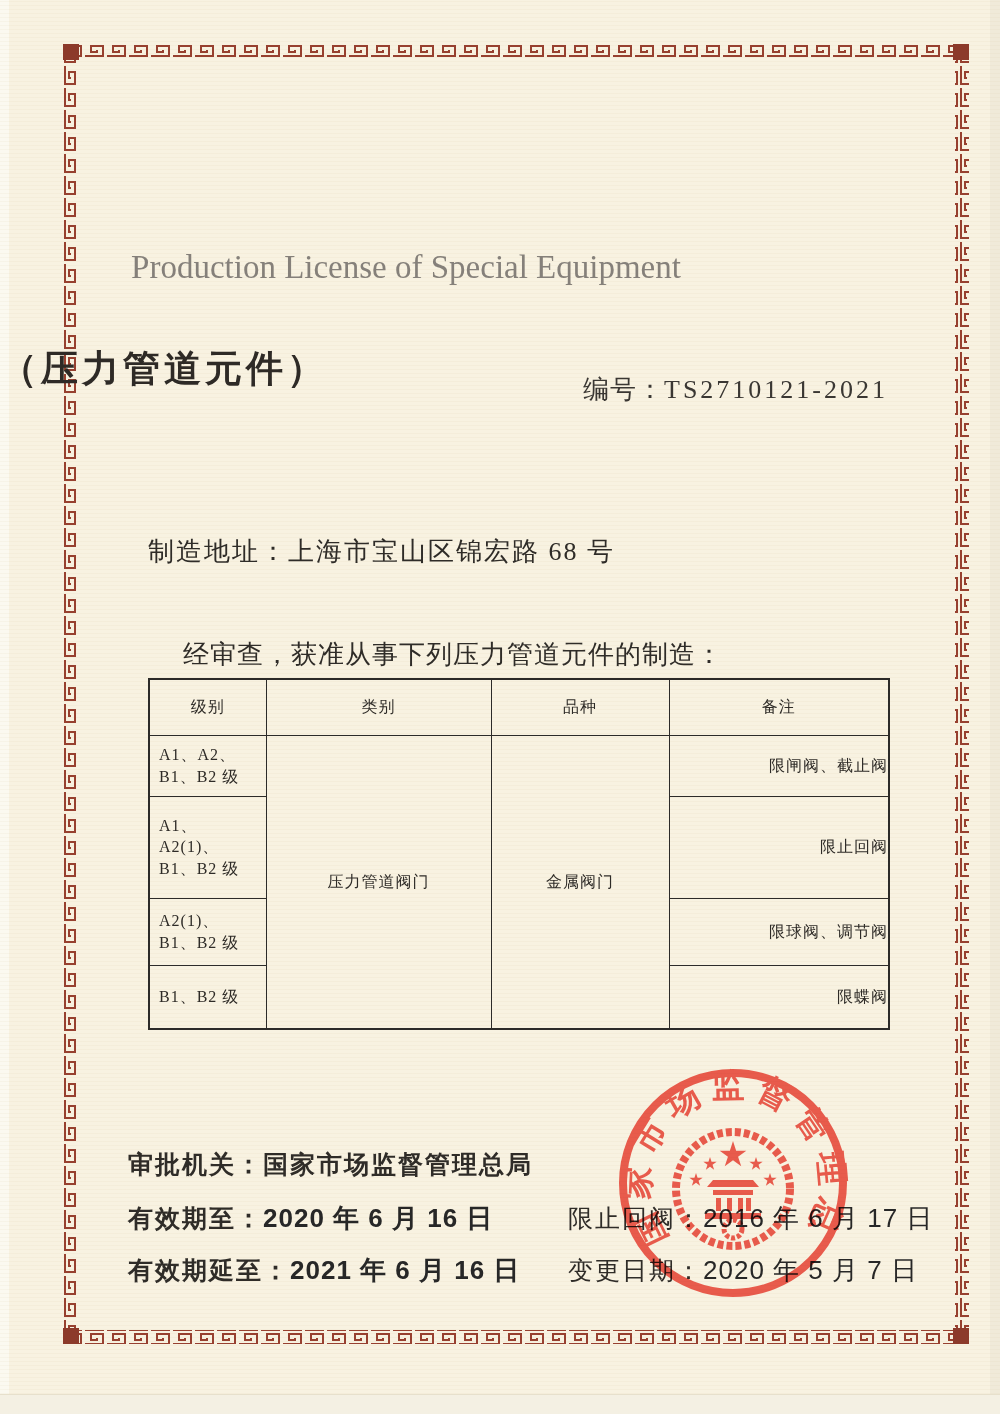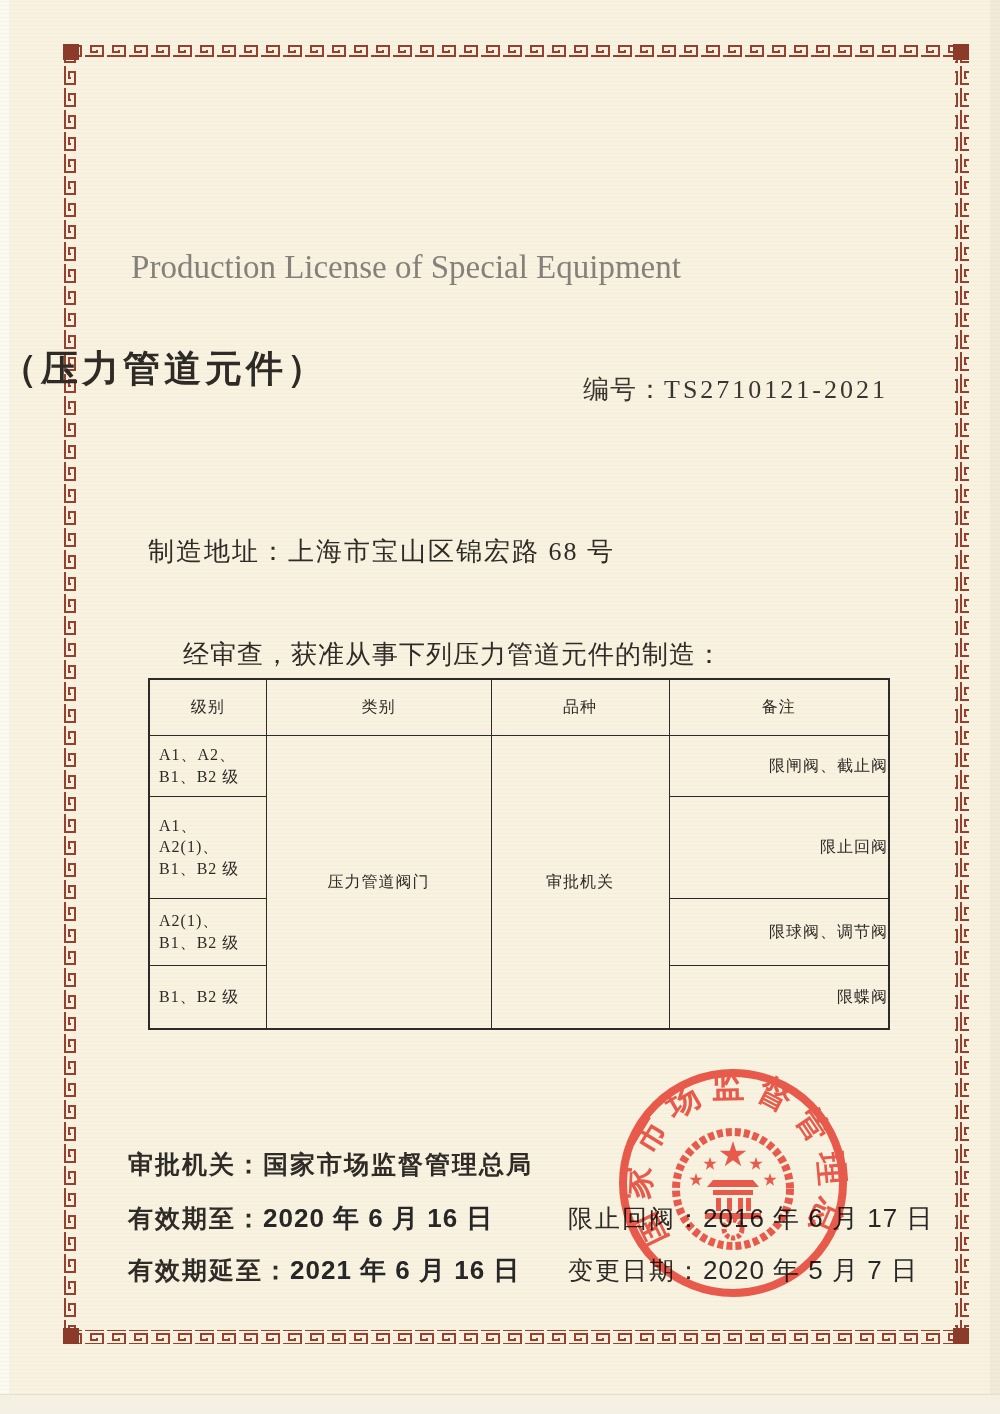--- a/index.html
+++ b/index.html
@@ -111,21 +111,21 @@
         <tr>
       <th>级别</th>
       <th>类别</th>
       <th>品种</th>
       <th>备注</th>
     </tr>
     <tr class="r1">
       <td class="cell-level">A1、A2、
 B1、B2 级</td>
       <td class="cell-center" rowspan="4">压力管道阀门</td>
-      <td class="cell-center" rowspan="4">审批机关</td>
+      <td class="cell-center" rowspan="4">金属阀门</td>
       <td class="cell-note">限闸阀、截止阀</td>
     </tr>
     <tr class="r2">
       <td class="cell-level">A1、
 A2(1)、
 B1、B2 级</td>
       <td class="cell-note">限止回阀</td>
     </tr>
     <tr class="r3">
       <td class="cell-level">A2(1)、

